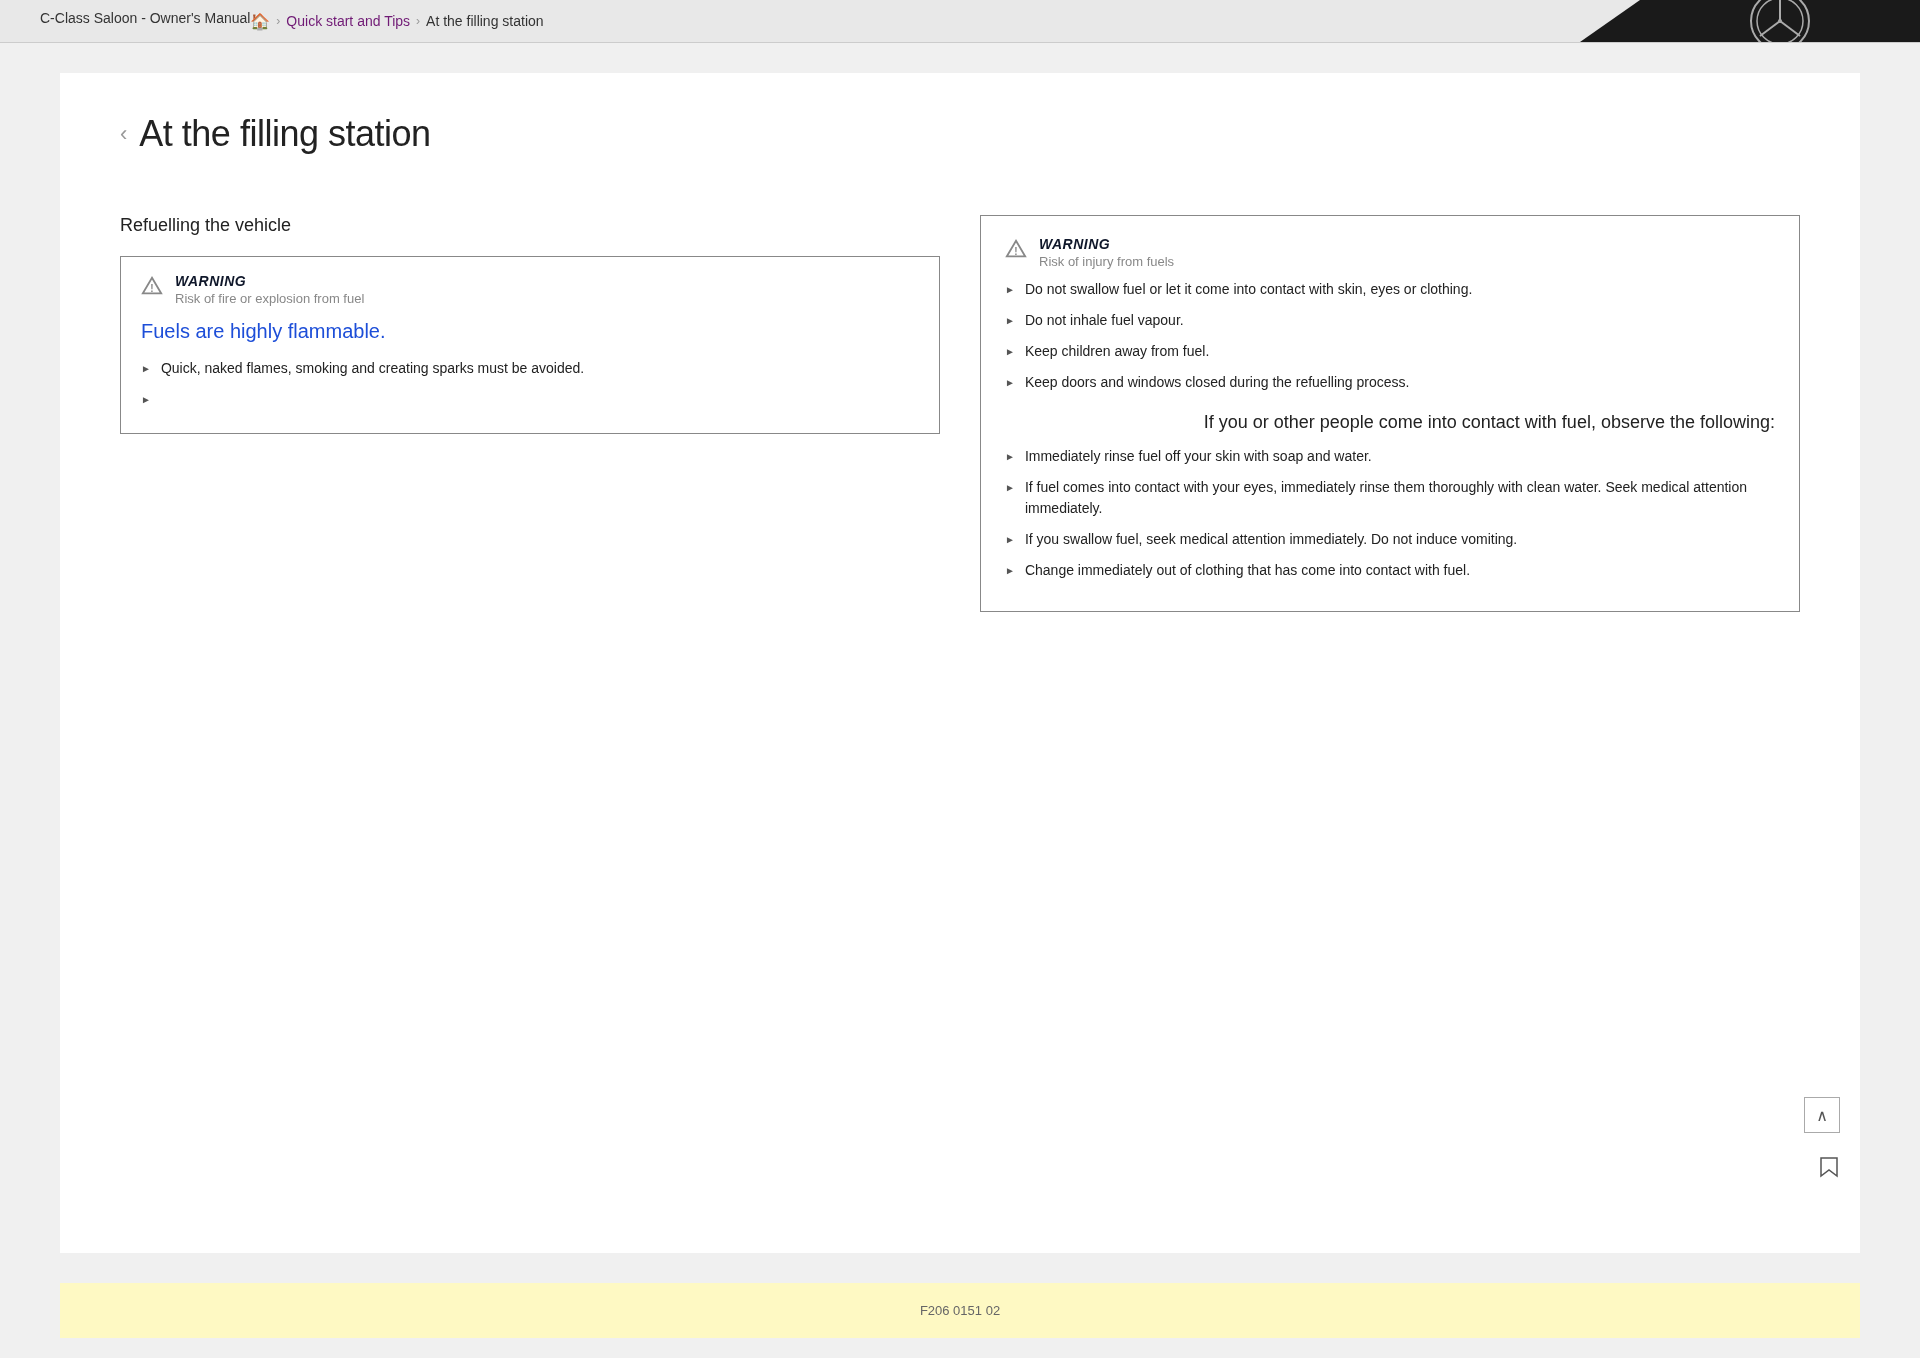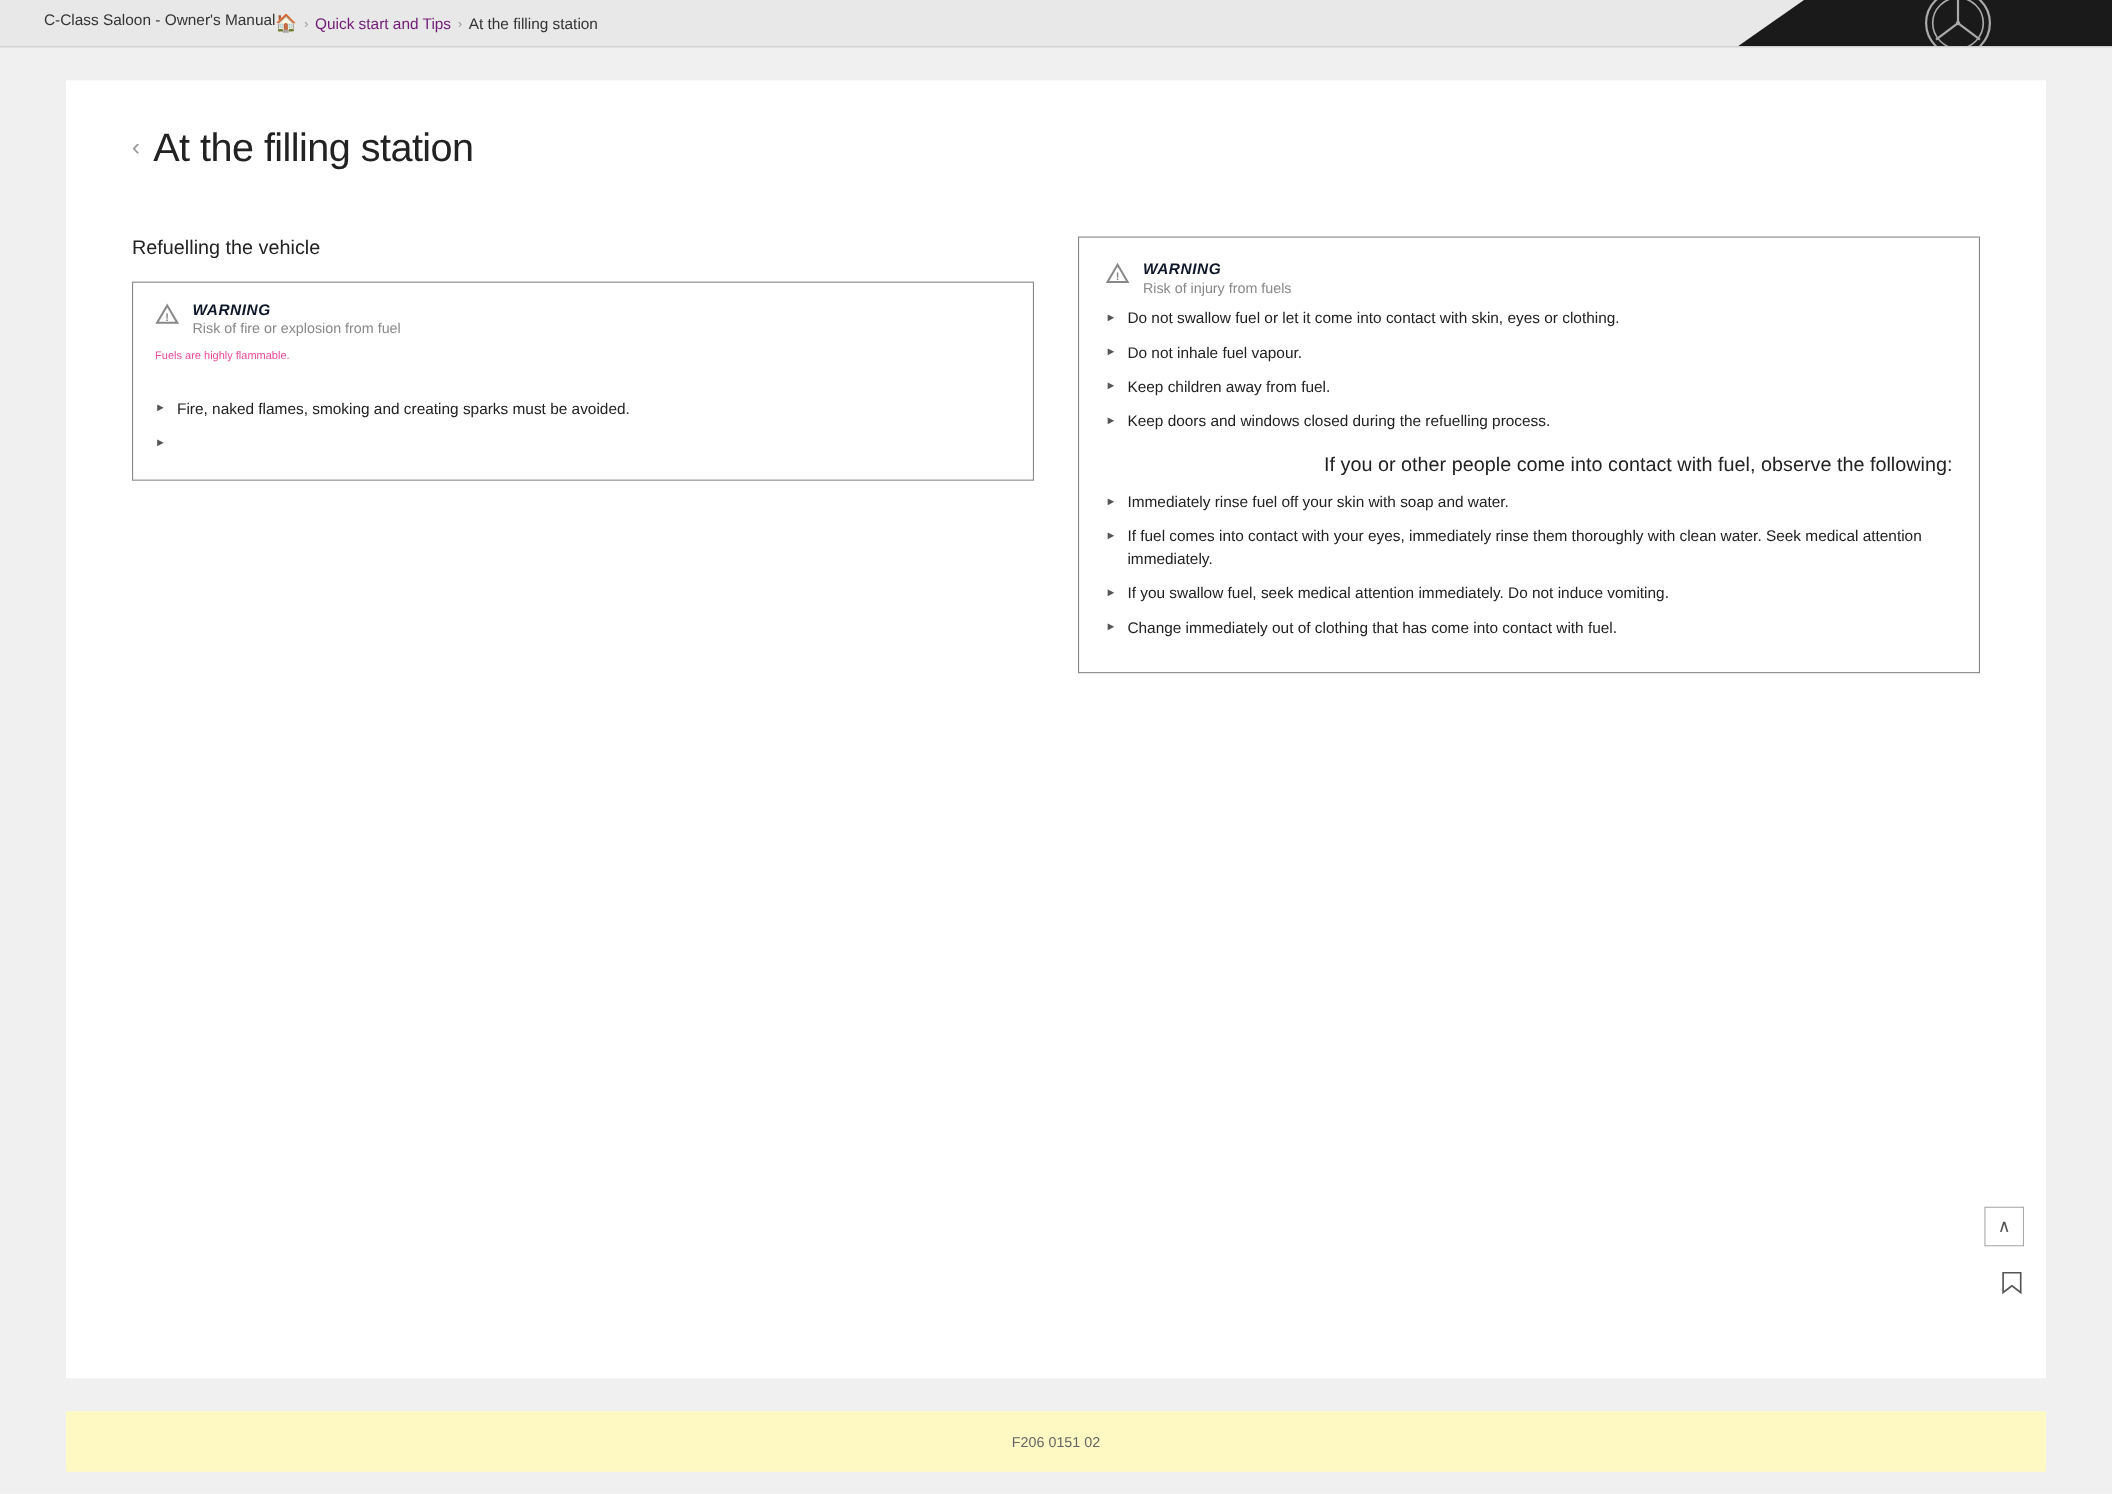--- a/index.html
+++ b/index.html
@@ -181,23 +181,23 @@
       font-style: italic;
     }
 
     .warning-subtitle {
       font-size: 13px;
       color: #888;
       margin-top: 2px;
     }
 
     .warning-intro {
-      font-size: 10px;
-      color: #ec4899;
-      margin-bottom: 30px;
+      font-size: 20px;
+      color: #1d4ed8;
+      margin-bottom: 12px;
       line-height: 1.5;
     }
 
     .warning-list {
       list-style: none;
       padding: 0;
       margin: 0;
     }
 
     .warning-list li {
@@ -334,21 +334,21 @@
           </svg>
           <div class="warning-title-block">
             <span class="warning-title">WARNING</span>
             <span class="warning-subtitle">Risk of fire or explosion from fuel</span>
           </div>
         </div>
         <p class="warning-intro">Fuels are highly flammable.</p>
         <ul class="warning-list">
           <li>
             <span class="bullet-arrow">►</span>
-            <span>Fire, naked flames, smoking and creating sparks must be avoided.</span>
+            <span>Quick, naked flames, smoking and creating sparks must be avoided.</span>
           </li>
           <li>
             <span class="bullet-arrow">►</span>
           </li>
         </ul>
       </div>
     </div>
 
     <div class="right-column">
       <div class="right-warning-box">

